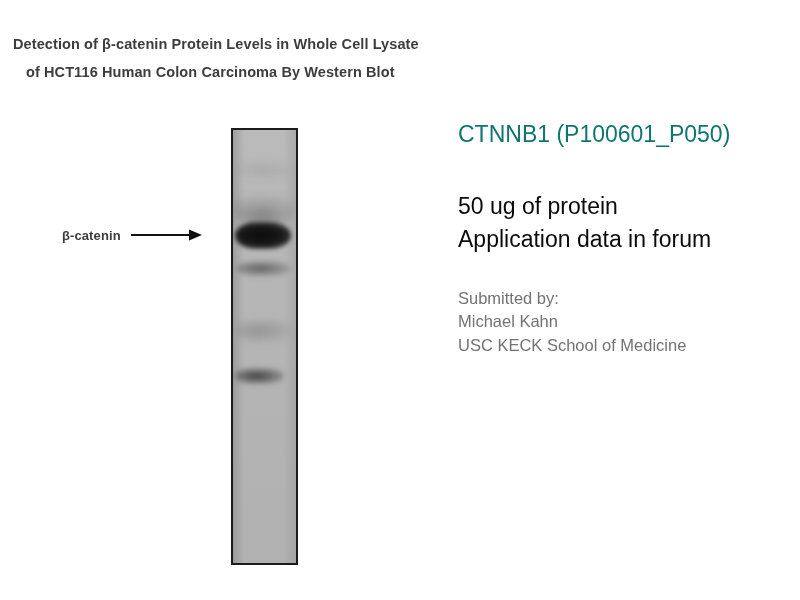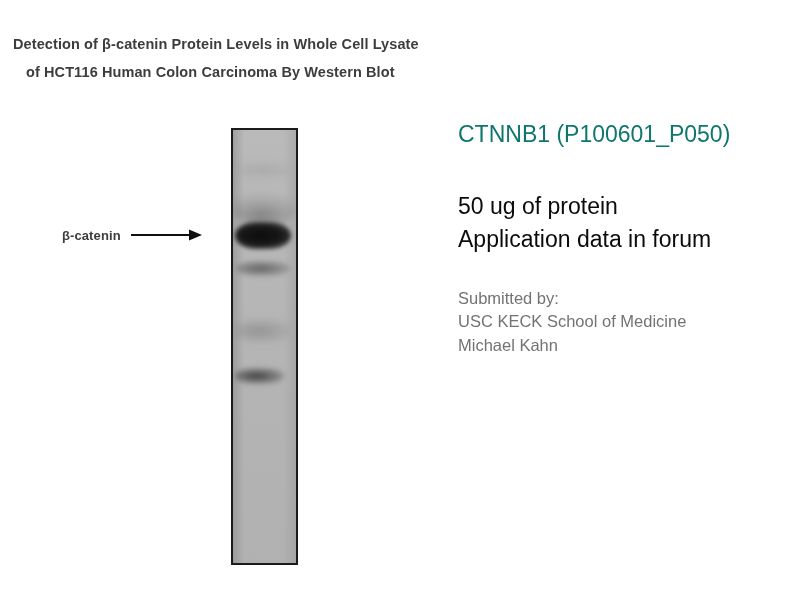--- a/index.html
+++ b/index.html
@@ -227,18 +227,18 @@
   <div class="right-panel">
     <div class="panel-heading">CTNNB1 (P100601_P050)</div>
 
     <div class="panel-lines">
       <div class="panel-line">50 ug of protein</div>
       <div class="panel-line">Application data in forum</div>
     </div>
 
     <div class="panel-submitted">
       <div class="submitted-line">Submitted by:</div>
+      <div class="submitted-line">Michael Kahn</div>
       <div class="submitted-line">USC KECK School of Medicine</div>
-      <div class="submitted-line">Michael Kahn</div>
     </div>
   </div>
 
 </div>
 
 </body></html>

